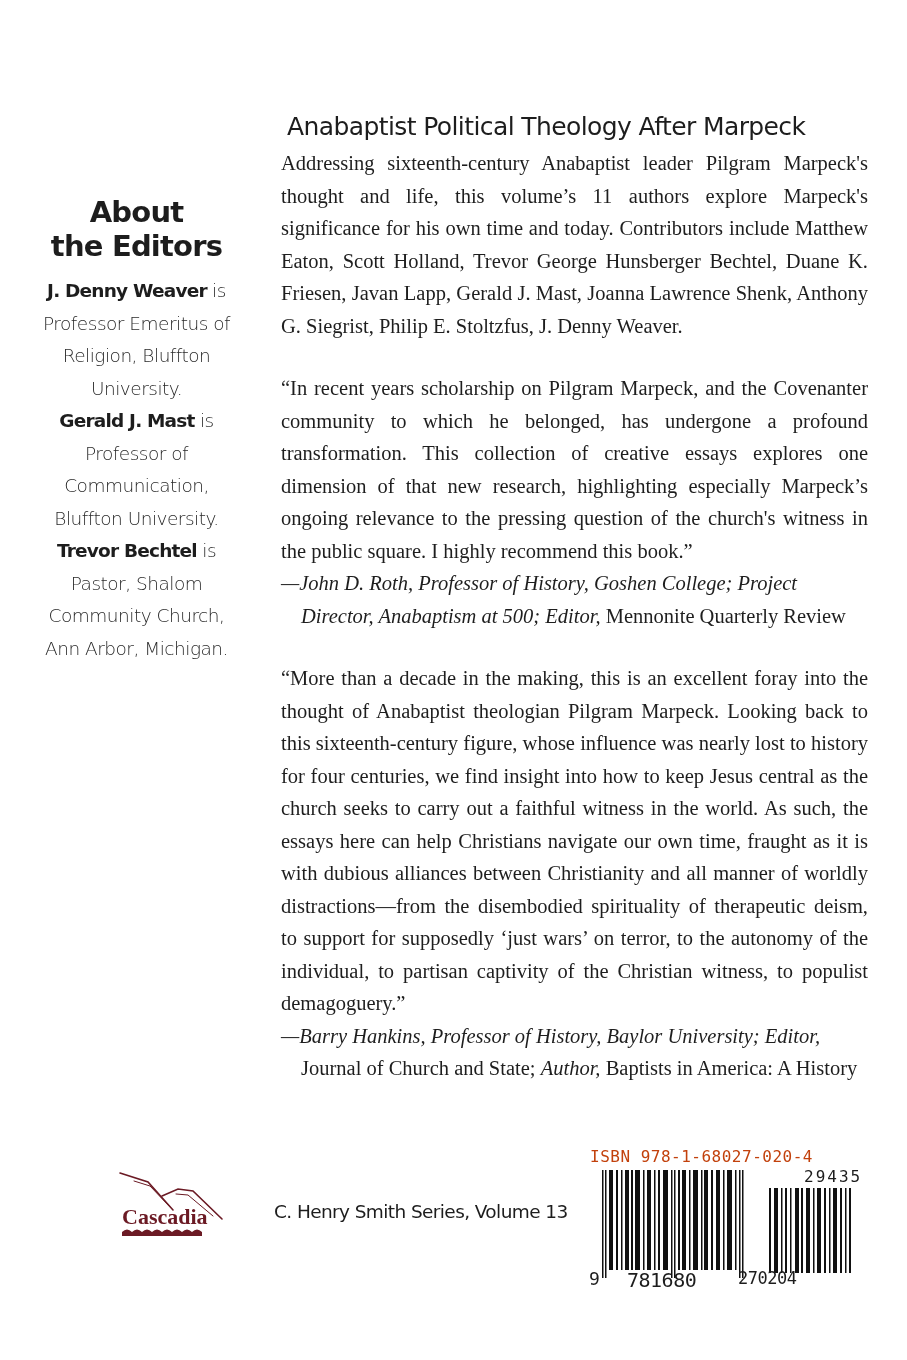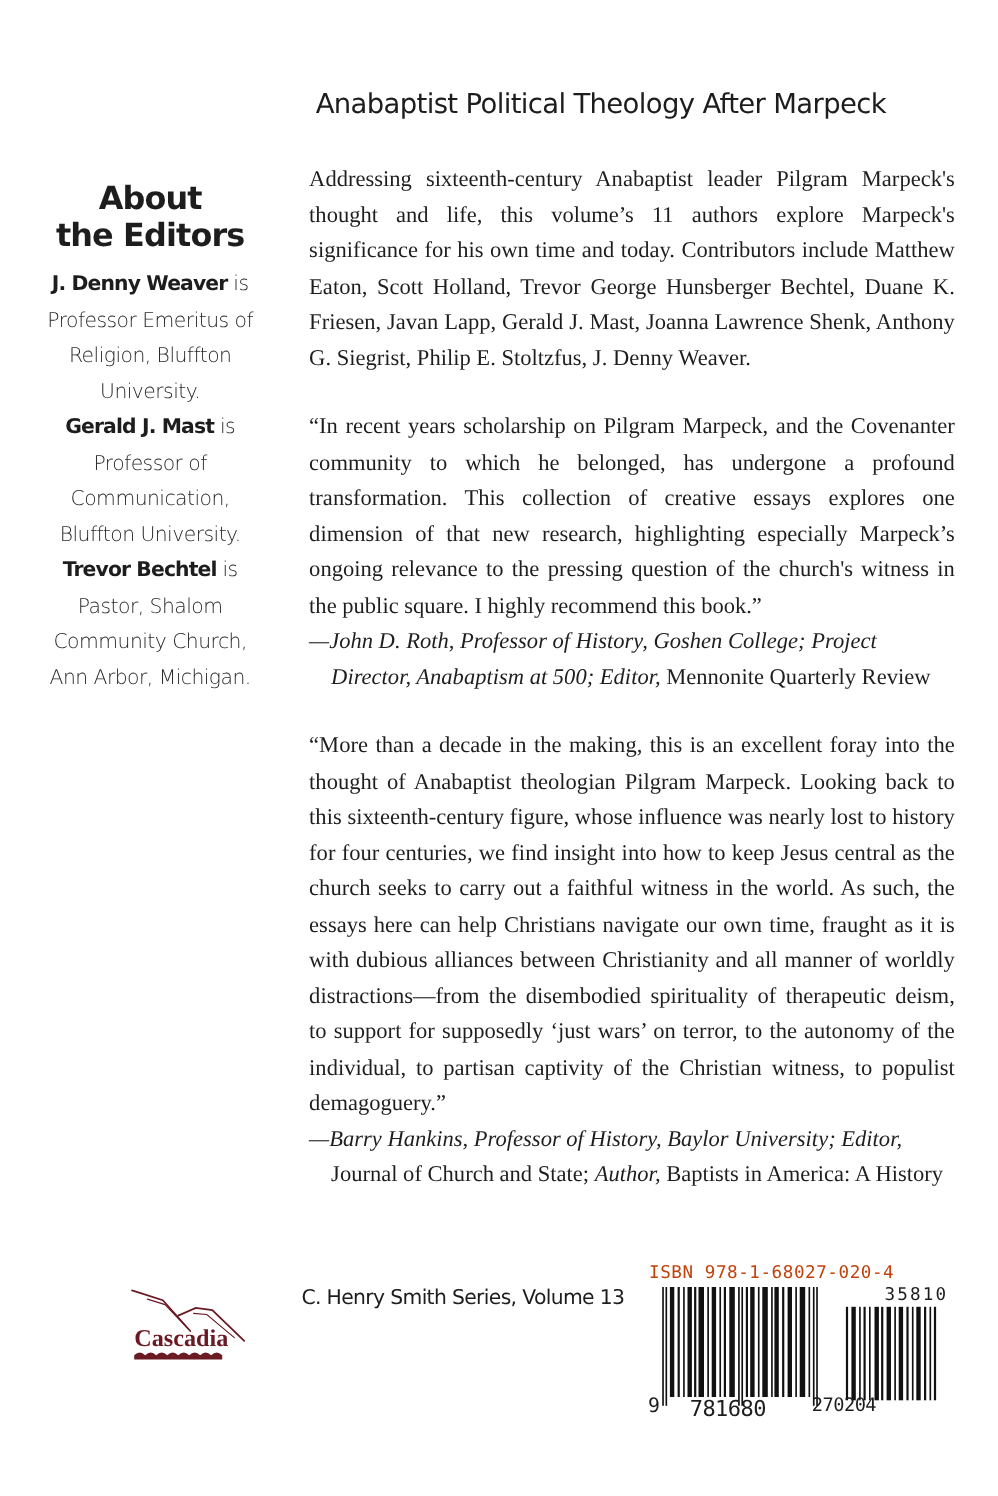--- a/index.html
+++ b/index.html
@@ -1,17 +1,17 @@
 <!DOCTYPE html>
 <html><head>
 <meta charset="utf-8">
 <style>
   html, body { margin: 0; padding: 0; background: #ffffff; }
   body { width: 907px; height: 1360px; position: relative; overflow: hidden; color: #1e1e1e; }
-  .sans { font-family: "DejaVu Sans", "Liberation Sans", sans-serif; }
+  .sans { font-family: "DejaVu Sans", "Liberation Sans", sans-serif; margin-top: 32px; }
   .serif { font-family: "Liberation Serif", "DejaVu Serif", serif; }
 
   #title { position: absolute; left: 287px; top: 80px; width: 600px; font-size: 25px; font-weight: 400; letter-spacing: -0.6px; color: #1d1d1d; white-space: nowrap; }
 
   #sidebar { position: absolute; left: 40px; top: 163px; width: 193px; text-align: center; }
   #sidebar h2 { margin: 0 0 12px 0; font-size: 29px; line-height: 34px; font-weight: 700; letter-spacing: -0.8px; color: #1d1d1d; }
   #sidebar .bio { font-size: 18.5px; line-height: 32.5px; font-weight: 300; color: #2a2a2a; letter-spacing: -0.5px; }
   #sidebar .bio b { font-weight: 700; letter-spacing: -0.8px; color: #1d1d1d; }
 
   #main { position: absolute; left: 281px; top: 147px; width: 587px; font-size: 20.5px; line-height: 32.5px; text-align: justify; color: #1e1e1e; }
@@ -121,16 +121,16 @@
       <rect x="236" y="40" width="2" height="85"></rect>
       <rect x="241" y="40" width="1.5" height="85"></rect>
       <rect x="245" y="40" width="4" height="85"></rect>
       <rect x="252" y="40" width="2" height="85"></rect>
       <rect x="257" y="40" width="1.5" height="85"></rect>
       <rect x="261" y="40" width="2" height="85"></rect>
     </g>
   </svg>
 </div>
 <div id="isbn-text">ISBN 978-1-68027-020-4</div>
-<div id="price-code">35810</div>
+<div id="price-code">29435</div>
 <div id="ean-first">9</div>
 <div id="ean-left">781680</div>
 <div id="ean-right">270204</div>
 
 </body></html>

